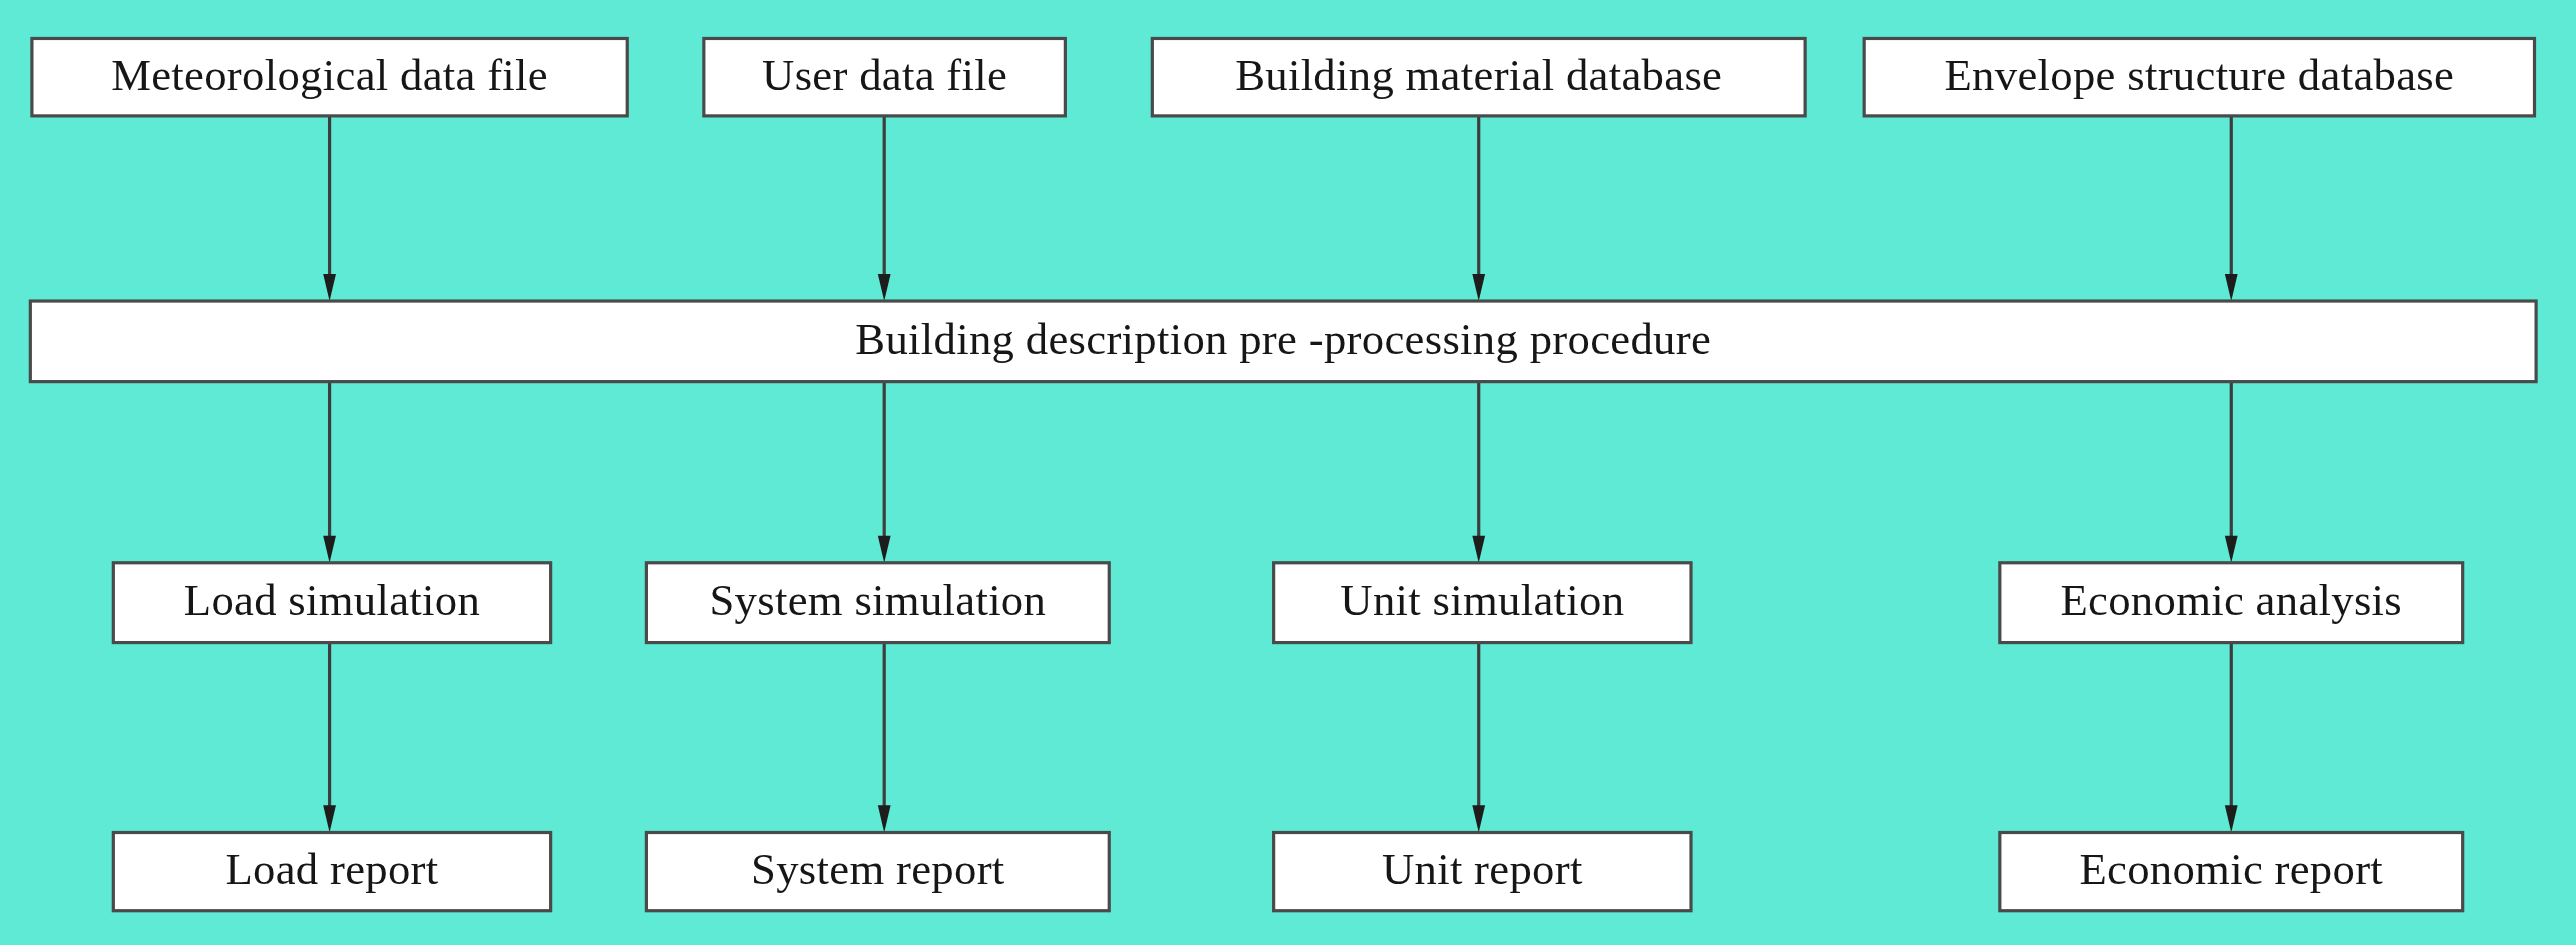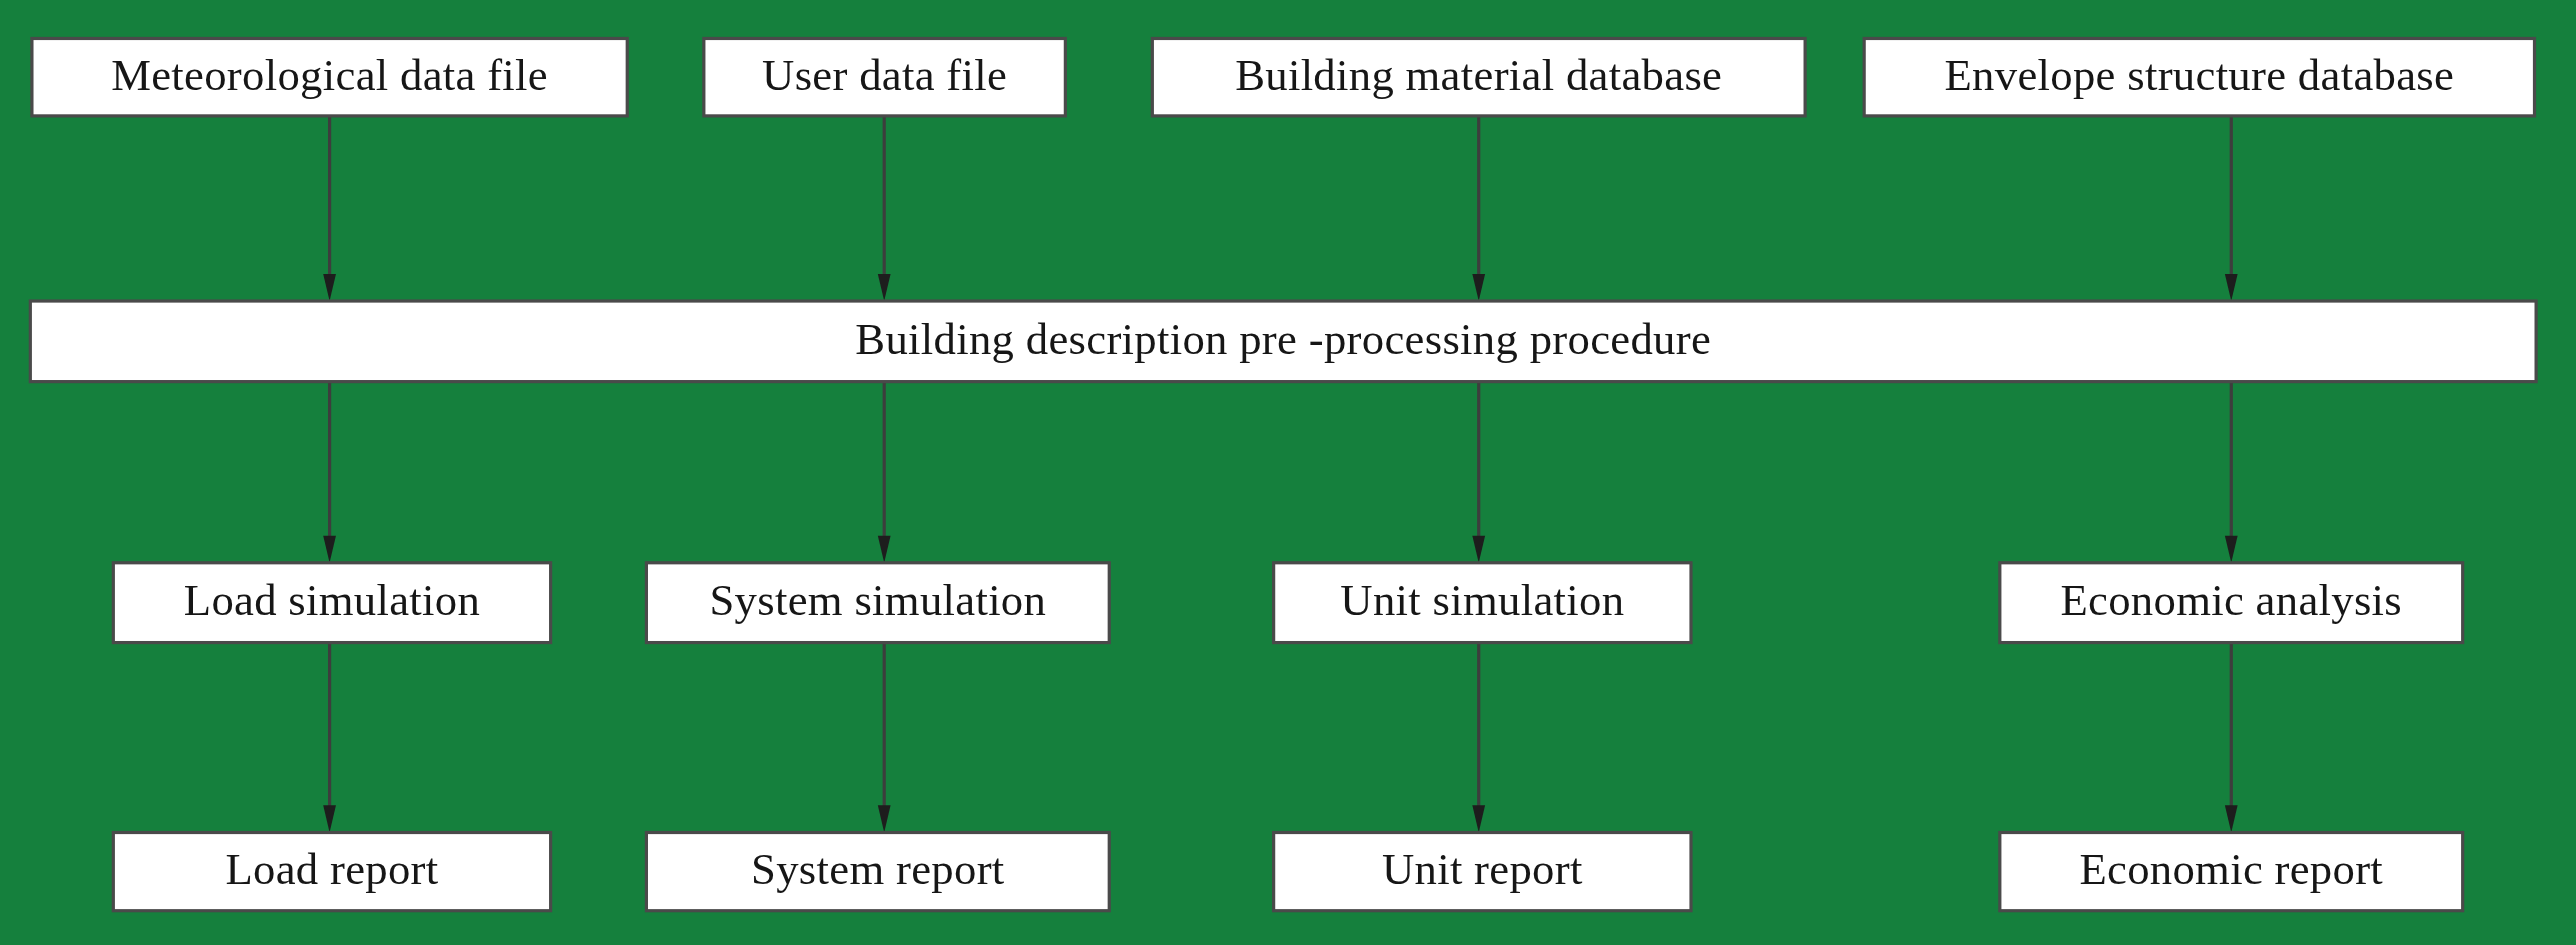--- a/index.html
+++ b/index.html
@@ -10,21 +10,21 @@
   body {
     width: 2576px;
     height: 946px;
     overflow: hidden;
     font-family: "Liberation Serif", "DejaVu Serif", serif;
   }
   #diagram-root {
     position: relative;
     width: 2576px;
     height: 946px;
-    background: #15803d;
+    background: #5eead4;
     text-align: right;
   }
   svg.flow-canvas {
     position: absolute;
     top: 0;
     left: 0;
     width: 2576px;
     height: 946px;
     display: block;
   }

